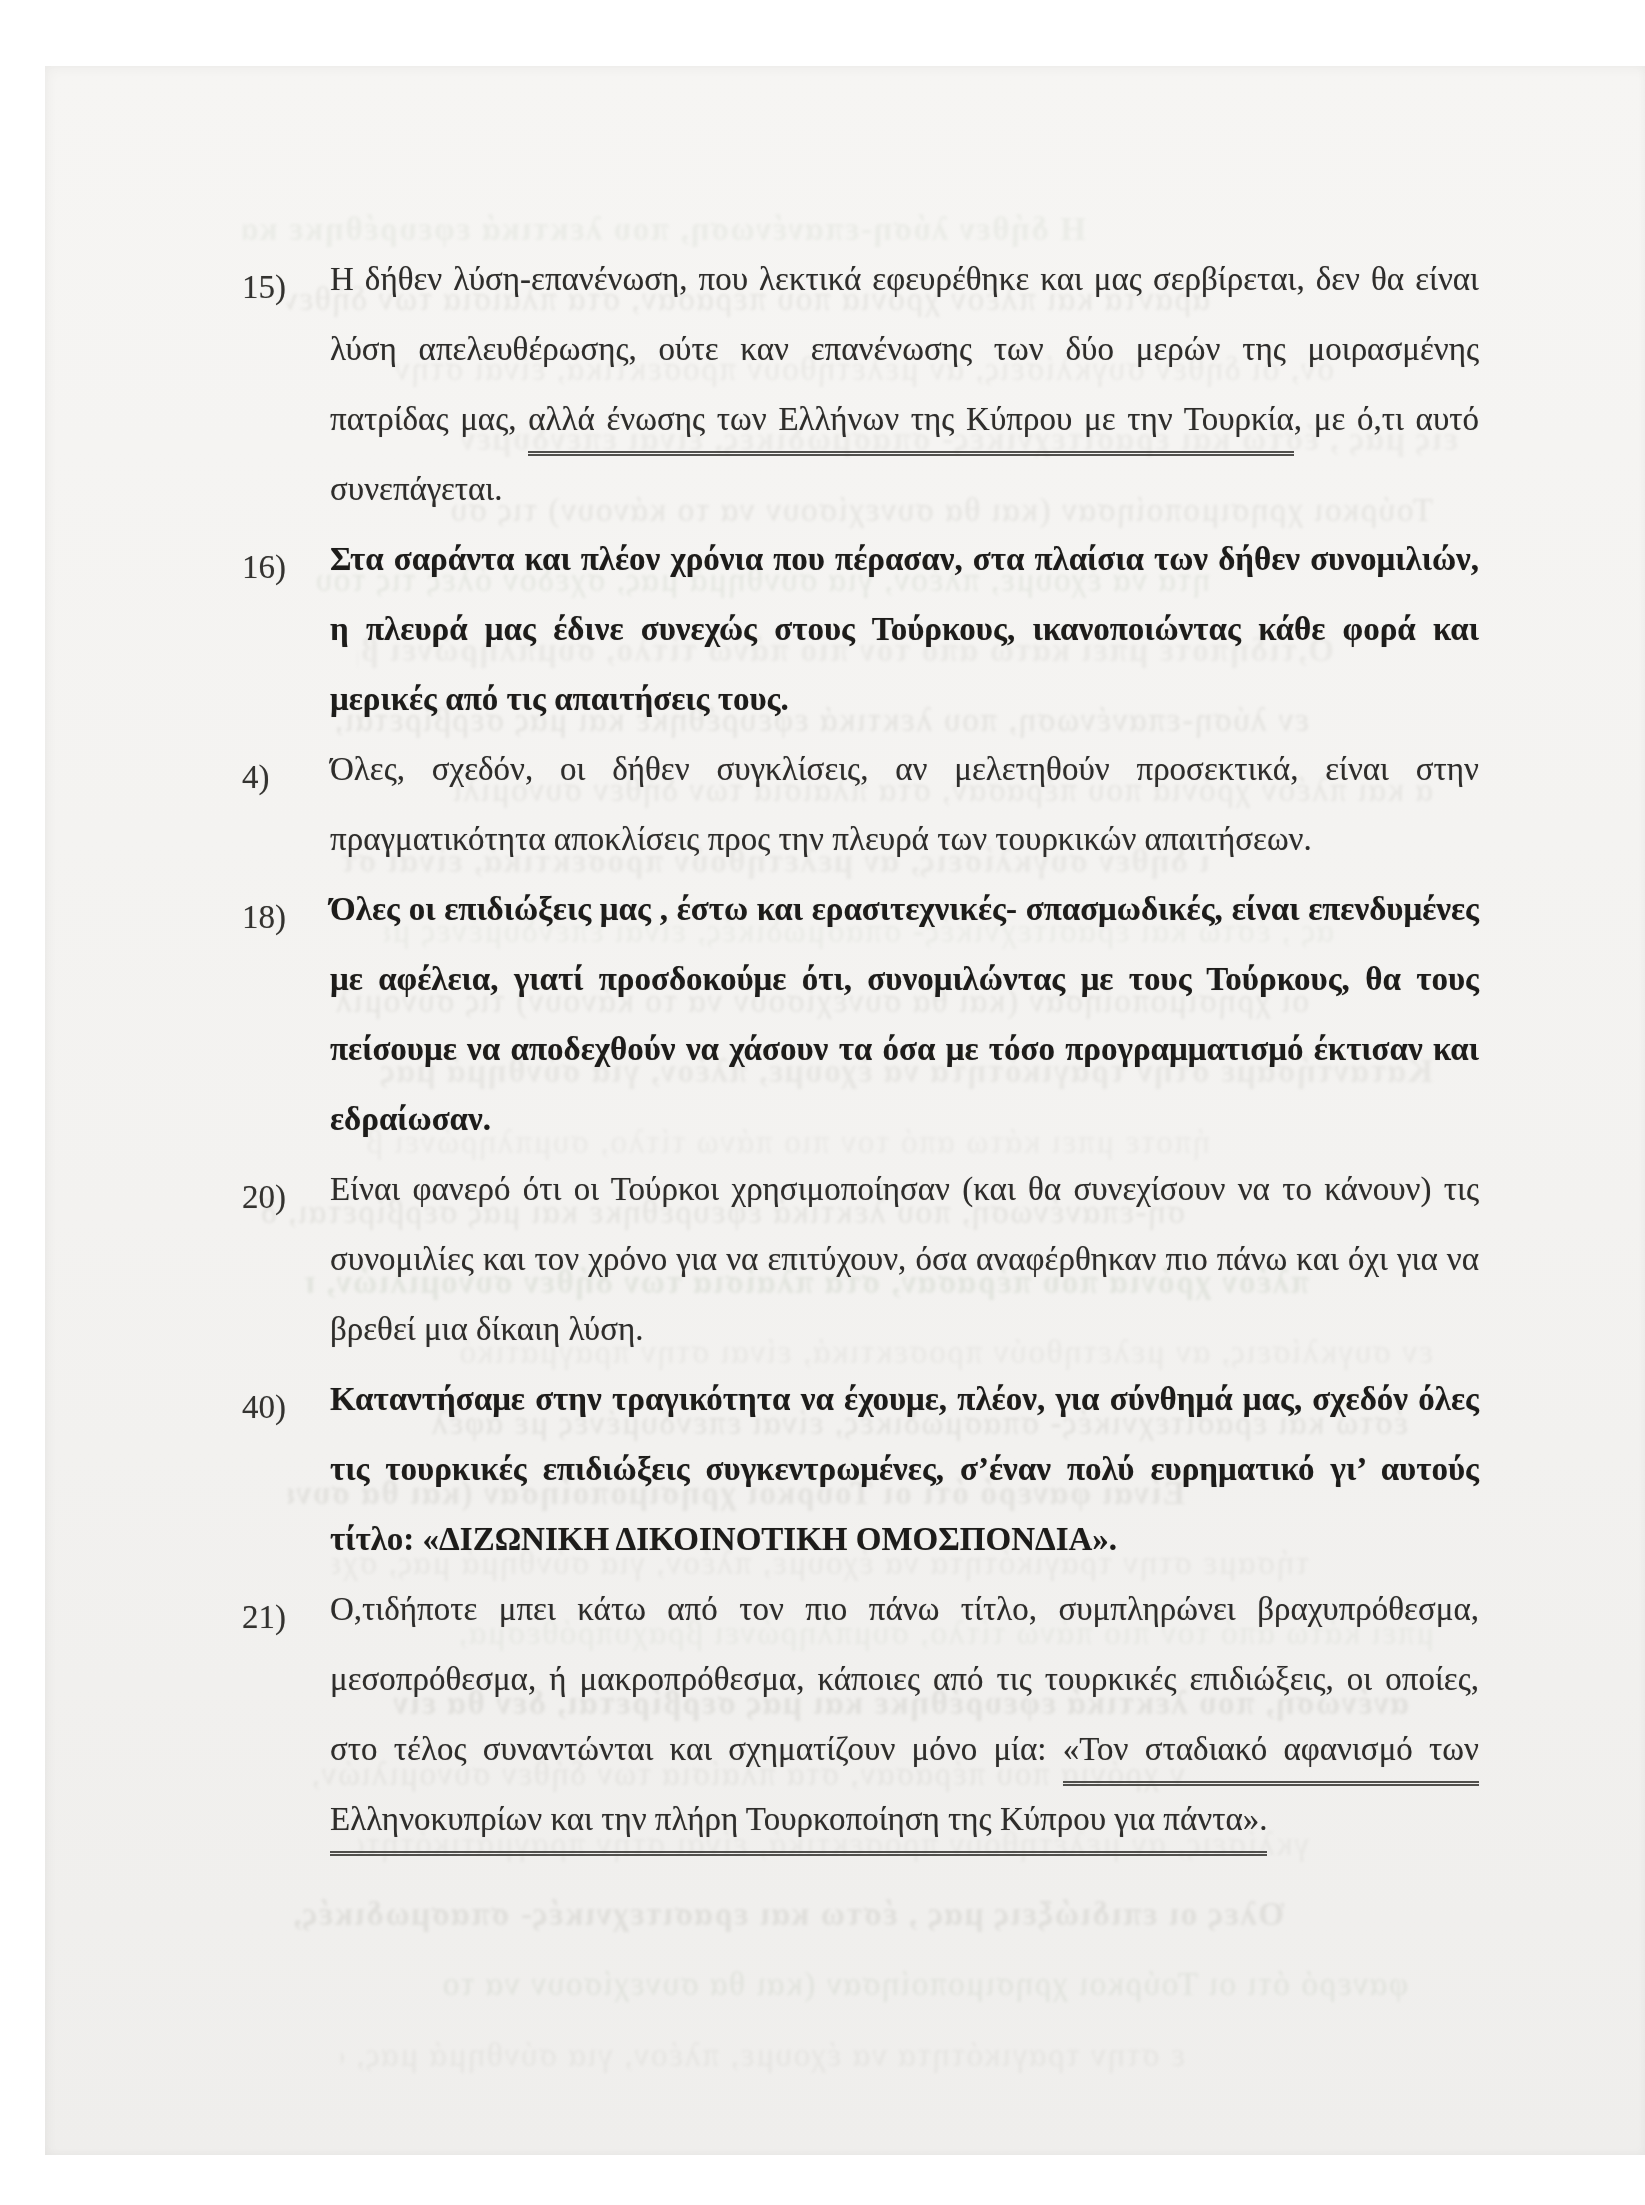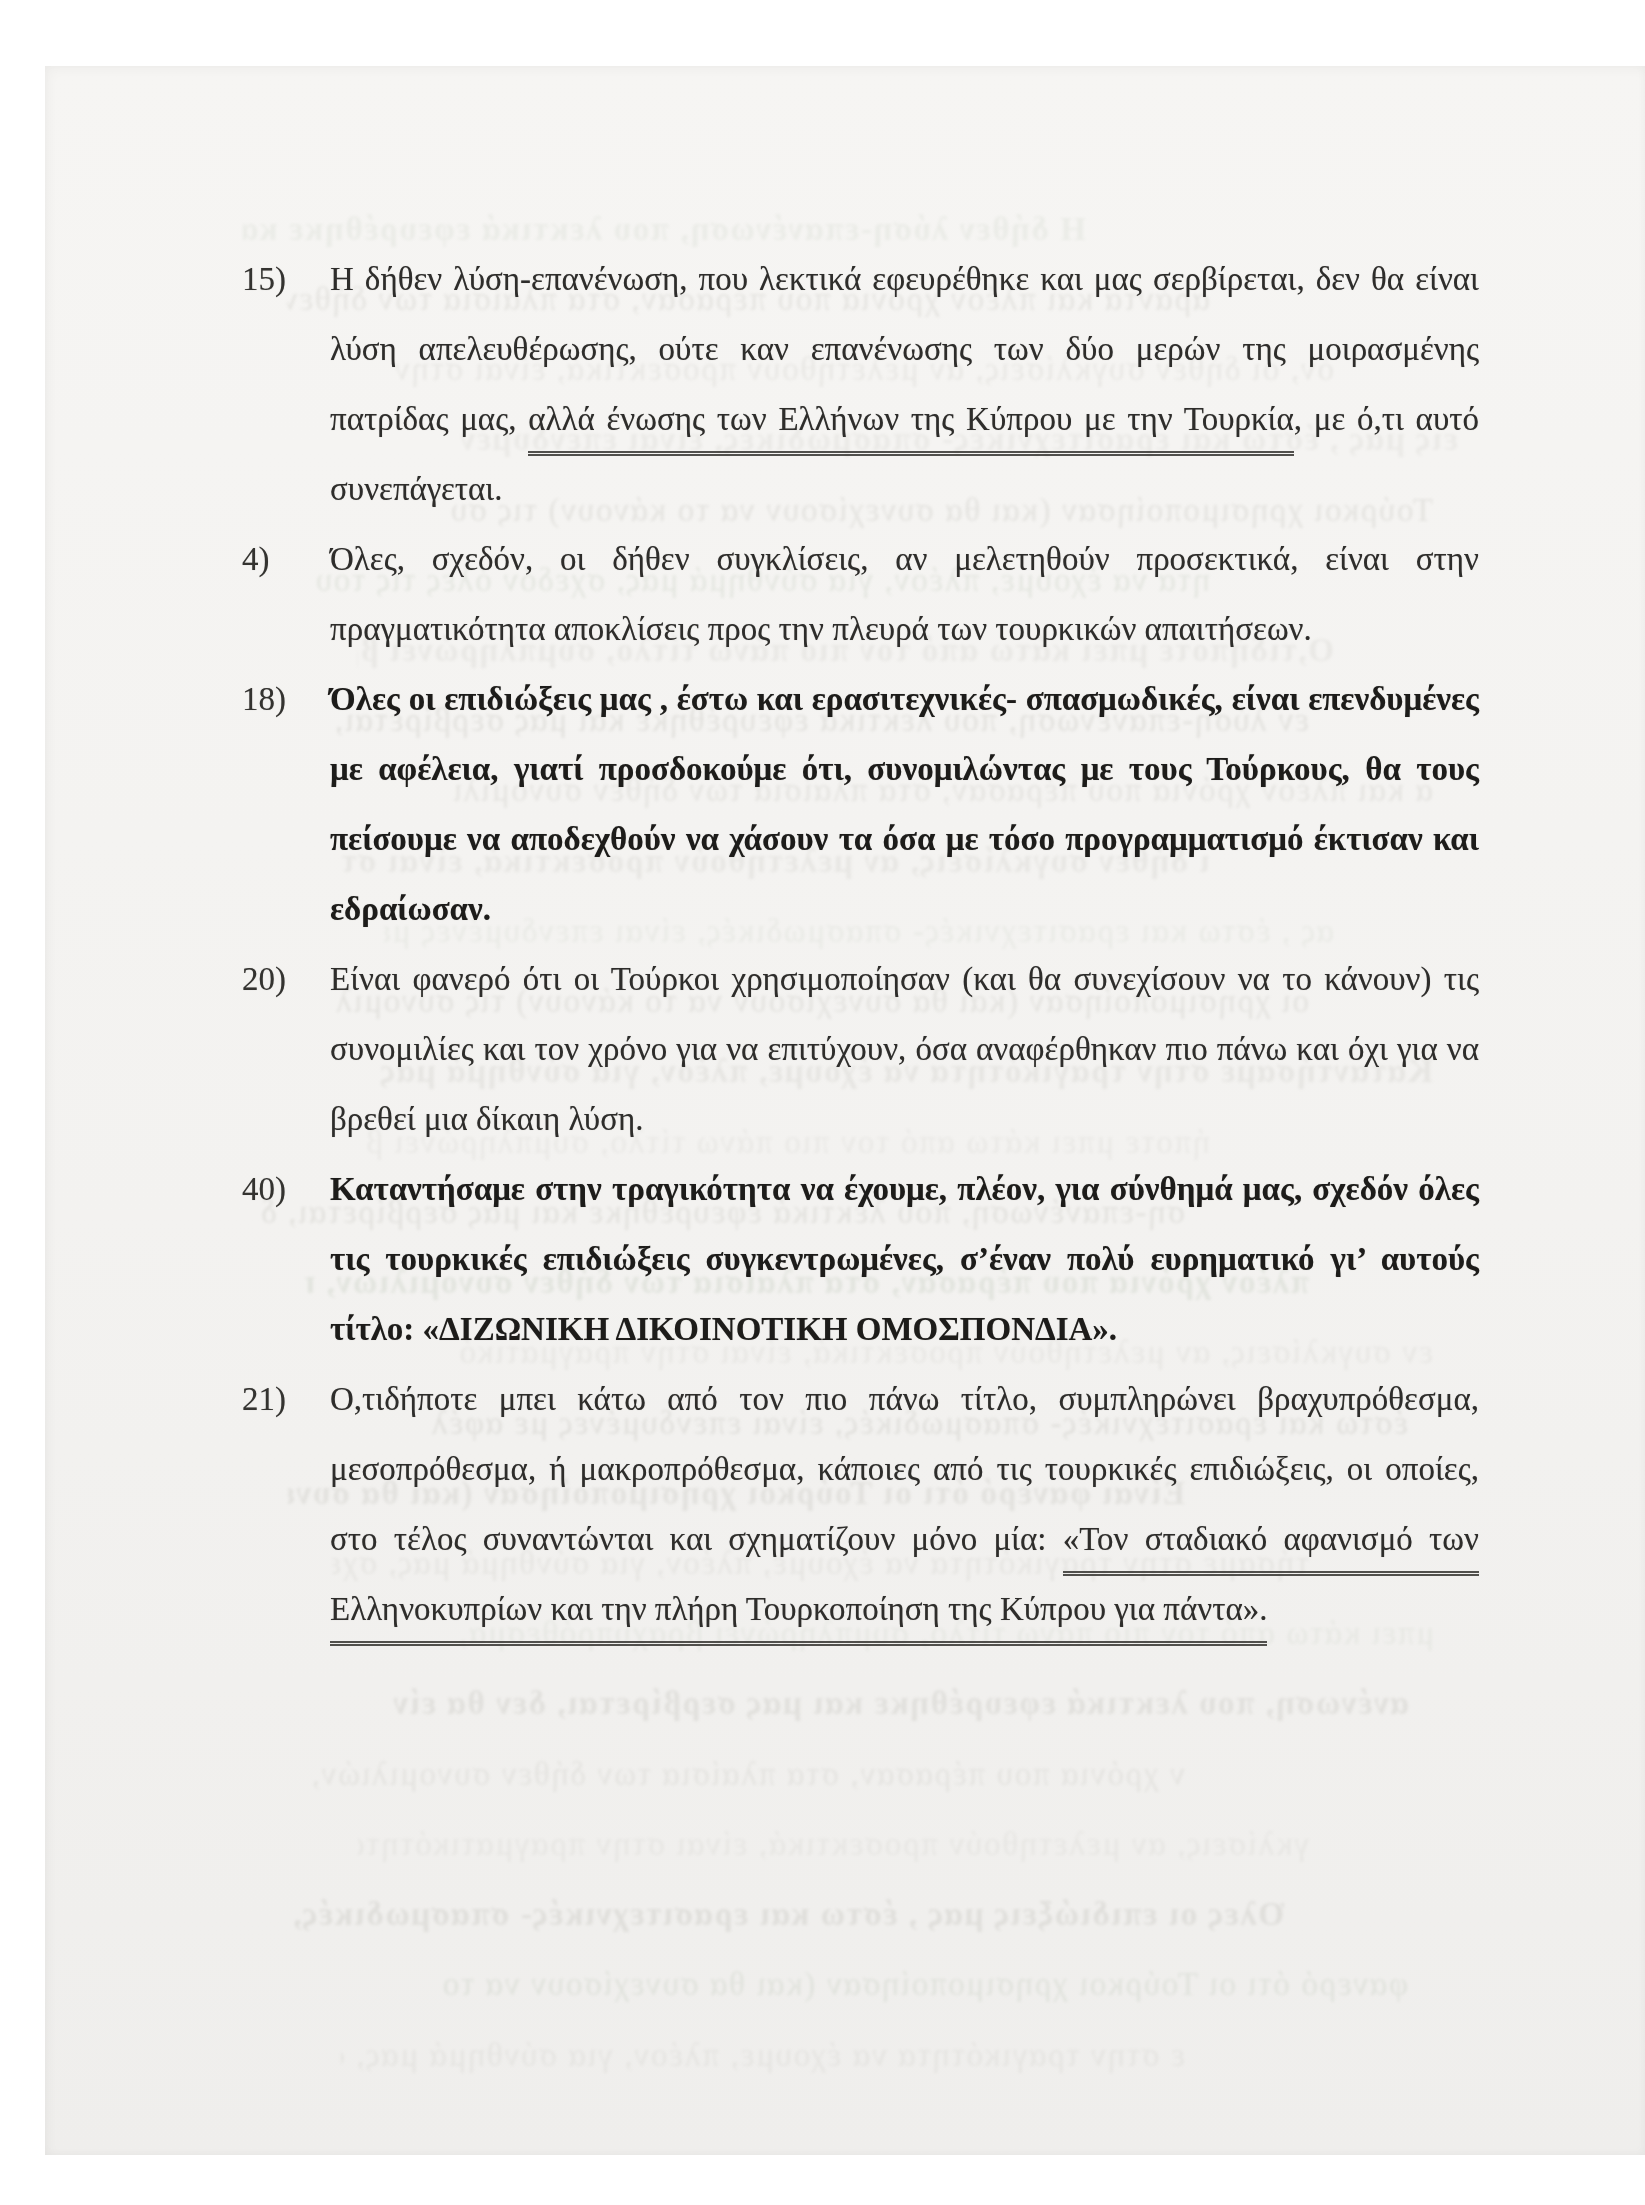--- a/index.html
+++ b/index.html
@@ -38,21 +38,21 @@
     line-height: 70px;
     color: #2e2d2b;
     text-shadow: 0 0 0.8px rgba(45,45,42,0.35);
   }
   .item {
     position: relative;
     padding-left: 88px;
     text-align: justify;
   }
   .item .num {
-    position: absolute; left: 0; top: 0;
+    position: absolute; left: 0; top: 8px;
     font-weight: 400;
     color: #343330;
   }
   .item.bold .txt { font-weight: 700; color: #1d1c1a; }
   .seg-u {
     border-bottom: 5.8px double rgba(58,57,54,0.88);
     padding-bottom: 14px;
     -webkit-box-decoration-break: clone;
     box-decoration-break: clone;
   }
@@ -86,20 +86,21 @@
         <div class="bleed bleed-green" style="top: 1549px; left: 331px; width: 1058px; opacity: 0.1;"> μπει κάτω από τον πιο πάνω τίτλο, συμπληρώνει βραχυπρόθεσμα, </div>
         <div class="bleed bleed-bold" style="top: 1619px; left: 226px; width: 1138px; opacity: 0.18;">ανένωση, που λεκτικά εφευρέθηκε και μας σερβίρεται, δεν θα είν</div>
         <div class="bleed" style="top: 1690px; left: 269px; width: 871px; opacity: 0.14;">ν χρόνια που πέρασαν, στα πλαίσια των δήθεν συνομιλιών, η πλευ</div>
         <div class="bleed" style="top: 1760px; left: 313px; width: 951px; opacity: 0.11;">γκλίσεις, αν μελετηθούν προσεκτικά, είναι στην πραγματικότητα </div>
         <div class="bleed bleed-bold" style="top: 1830px; left: 208px; width: 1031px; opacity: 0.19;">Όλες οι επιδιώξεις μας , έστω και ερασιτεχνικές- σπασμωδικές, </div>
         <div class="bleed bleed-green" style="top: 1900px; left: 252px; width: 1111px; opacity: 0.16;"> φανερό ότι οι Τούρκοι χρησιμοποίησαν (και θα συνεχίσουν να το</div>
         <div class="bleed" style="top: 1971px; left: 296px; width: 844px; opacity: 0.12;">ε στην τραγικότητα να έχουμε, πλέον, για σύνθημά μας, σχεδόν ό</div>
       </div>
     <div class="content">
         <div class="item"><span class="num">15)</span><span class="txt"><span class="seg">Η δήθεν λύση-επανένωση, που λεκτικά εφευρέθηκε και μας σερβίρεται, δεν θα είναι λύση απελευθέρωσης, ούτε καν επανένωσης των δύο μερών της μοιρασμένης πατρίδας μας, </span><span class="seg-u">αλλά ένωσης των Ελλήνων της Κύπρου με την Τουρκία</span><span class="seg">, με ό,τι αυτό συνεπάγεται.</span></span></div>
+        <div class="item bold"><span class="num">16)</span><span class="txt"><span class="seg">Στα σαράντα και πλέον χρόνια που πέρασαν, στα πλαίσια των δήθεν συνομιλιών, η πλευρά μας έδινε συνεχώς στους Τούρκους, ικανοποιώντας κάθε φορά και μερικές από τις απαιτήσεις τους.</span></span></div>
         <div class="item"><span class="num">4)</span><span class="txt"><span class="seg">Όλες, σχεδόν, οι δήθεν συγκλίσεις, αν μελετηθούν προσεκτικά, είναι στην πραγματικότητα αποκλίσεις προς την πλευρά των τουρκικών απαιτήσεων.</span></span></div>
         <div class="item bold"><span class="num">18)</span><span class="txt"><span class="seg">Όλες οι επιδιώξεις μας , έστω και ερασιτεχνικές- σπασμωδικές, είναι επενδυμένες με αφέλεια, γιατί προσδοκούμε ότι, συνομιλώντας με τους Τούρκους, θα τους πείσουμε να αποδεχθούν να χάσουν τα όσα με τόσο προγραμματισμό έκτισαν και εδραίωσαν.</span></span></div>
         <div class="item"><span class="num">20)</span><span class="txt"><span class="seg">Είναι φανερό ότι οι Τούρκοι χρησιμοποίησαν (και θα συνεχίσουν να το κάνουν) τις συνομιλίες και τον χρόνο για να επιτύχουν, όσα αναφέρθηκαν πιο πάνω και όχι για να βρεθεί μια δίκαιη λύση.</span></span></div>
         <div class="item bold"><span class="num">40)</span><span class="txt"><span class="seg">Καταντήσαμε στην τραγικότητα να έχουμε, πλέον, για σύνθημά μας, σχεδόν όλες τις τουρκικές επιδιώξεις συγκεντρωμένες, σ’έναν πολύ ευρηματικό γι’ αυτούς τίτλο: «ΔΙΖΩΝΙΚΗ ΔΙΚΟΙΝΟΤΙΚΗ ΟΜΟΣΠΟΝΔΙΑ».</span></span></div>
         <div class="item"><span class="num">21)</span><span class="txt"><span class="seg">Ο,τιδήποτε μπει κάτω από τον πιο πάνω τίτλο, συμπληρώνει βραχυπρόθεσμα, μεσοπρόθεσμα, ή μακροπρόθεσμα, κάποιες από τις τουρκικές επιδιώξεις, οι οποίες, στο τέλος συναντώνται και σχηματίζουν μόνο μία: </span><span class="seg-u">«Τον σταδιακό αφανισμό των Ελληνοκυπρίων και την πλήρη Τουρκοποίηση της Κύπρου για πάντα».</span></span></div>
       </div>
   </div>
 </div>
 
 

